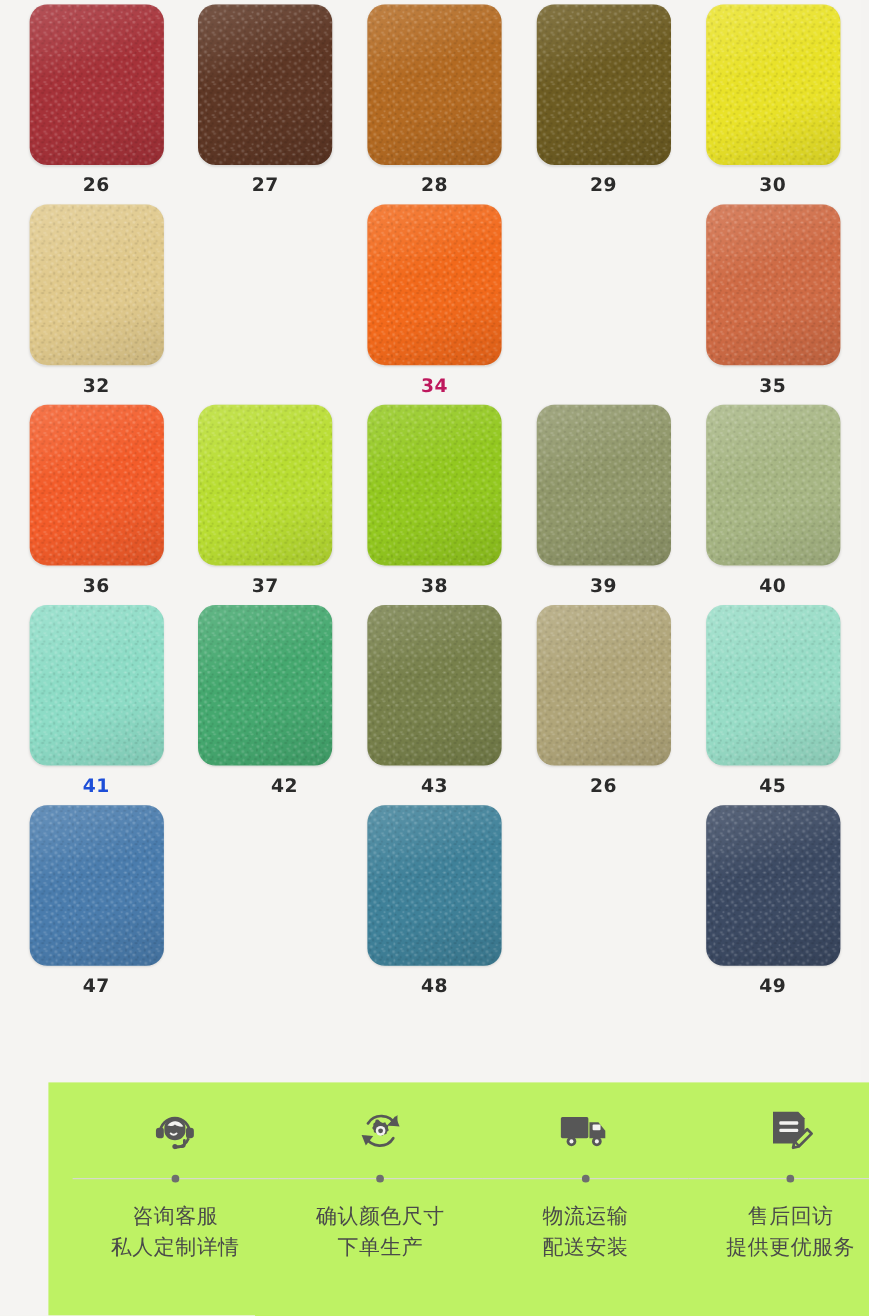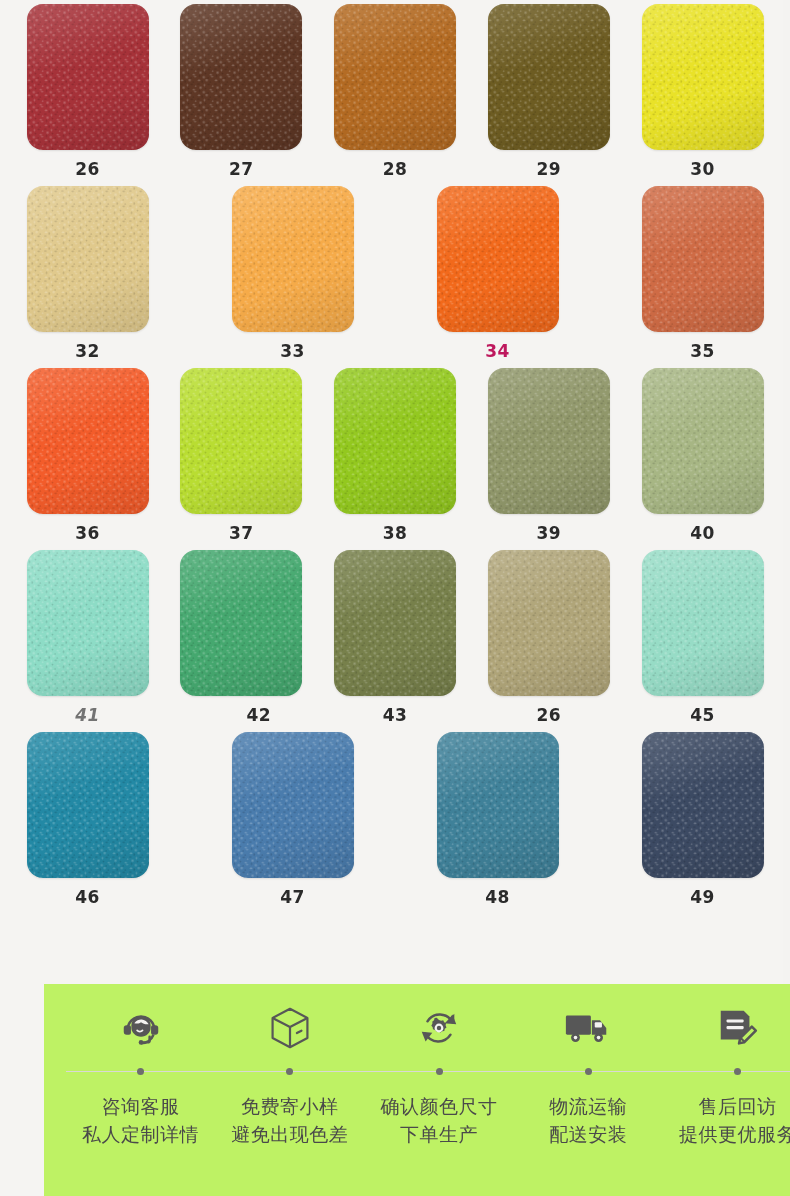--- a/index.html
+++ b/index.html
@@ -197,24 +197,20 @@
         <div class="swatch-label" style="color: rgb(43, 43, 43);">30</div>
       </div>
     </div>
 
     <div class="swatch-row">
       <div class="swatch-cell">
         <div class="swatch-chip" style="background-color: rgb(224, 201, 140);"></div>
         <div class="swatch-label" style="color: rgb(43, 43, 43);">32</div>
       </div>
       <div class="swatch-cell">
-        <div class="swatch-chip" style="background-color: rgb(246, 171, 73);"></div>
-        <div class="swatch-label" style="color: rgb(43, 43, 43);">33</div>
-      </div>
-      <div class="swatch-cell">
         <div class="swatch-chip" style="background-color: rgb(242, 105, 27);"></div>
         <div class="swatch-label" style="color: #be185d;">34</div>
       </div>
       <div class="swatch-cell">
         <div class="swatch-chip" style="background-color: rgb(207, 107, 69);"></div>
         <div class="swatch-label" style="color: rgb(43, 43, 43);">35</div>
       </div>
     </div>
 
     <div class="swatch-row">
@@ -236,45 +232,41 @@
       </div>
       <div class="swatch-cell">
         <div class="swatch-chip" style="background-color: rgb(167, 182, 132);"></div>
         <div class="swatch-label" style="color: rgb(43, 43, 43);">40</div>
       </div>
     </div>
 
     <div class="swatch-row">
       <div class="swatch-cell">
         <div class="swatch-chip" style="background-color: rgb(141, 220, 198);"></div>
-        <div class="swatch-label" style="color: #737373; font-style: italic;">41</div>
+        <div class="swatch-label" style="color: #1d4ed8;">41</div>
       </div>
       <div class="swatch-cell">
         <div class="swatch-chip" style="background-color: rgb(69, 168, 111);"></div>
         <div class="swatch-label" style="color: rgb(43, 43, 43); margin-left: 35px;">42</div>
       </div>
       <div class="swatch-cell">
         <div class="swatch-chip" style="background-color: rgb(119, 128, 75);"></div>
         <div class="swatch-label" style="color: rgb(43, 43, 43);">43</div>
       </div>
       <div class="swatch-cell">
         <div class="swatch-chip" style="background-color: rgb(176, 165, 121);"></div>
         <div class="swatch-label" style="color: rgb(43, 43, 43);">26</div>
       </div>
       <div class="swatch-cell">
         <div class="swatch-chip" style="background-color: rgb(151, 220, 198);"></div>
         <div class="swatch-label" style="color: rgb(43, 43, 43);">45</div>
       </div>
     </div>
 
     <div class="swatch-row">
-      <div class="swatch-cell">
-        <div class="swatch-chip" style="background-color: rgb(35, 137, 165);"></div>
-        <div class="swatch-label" style="color: rgb(43, 43, 43);">46</div>
-      </div>
       <div class="swatch-cell">
         <div class="swatch-chip" style="background-color: rgb(74, 124, 173);"></div>
         <div class="swatch-label" style="color: rgb(43, 43, 43);">47</div>
       </div>
       <div class="swatch-cell">
         <div class="swatch-chip" style="background-color: rgb(63, 129, 153);"></div>
         <div class="swatch-label" style="color: rgb(43, 43, 43);">48</div>
       </div>
       <div class="swatch-cell">
         <div class="swatch-chip" style="background-color: rgb(60, 74, 99);"></div>
@@ -304,38 +296,20 @@
         <div class="service-rule">
           <span class="line" style="background: rgb(217, 216, 214);"></span>
           <span class="dot" style="background: rgb(110, 110, 110);"></span>
         </div>
         <div class="service-text" style="color: rgb(74, 74, 74);">
           <div>咨询客服</div>
           <div>私人定制详情</div>
         </div>
       </div>
 
-      <div class="service-item">
-        <div class="service-icon" style="color: rgb(87, 87, 87);">
-          <svg width="44" height="46" viewBox="0 0 48 50" fill="none" stroke="currentColor" stroke-width="2.4" stroke-linejoin="round">
-            <path d="M24 4 43 14v22L24 46 5 36V14z"></path>
-            <path d="M5 14l19 10 19-10"></path>
-            <path d="M24 24v22"></path>
-            <path d="M31.5 30.5l5-2.6" stroke-linecap="round"></path>
-          </svg>
-        </div>
-        <div class="service-rule">
-          <span class="line" style="background: rgb(217, 216, 214);"></span>
-          <span class="dot" style="background: rgb(110, 110, 110);"></span>
-        </div>
-        <div class="service-text" style="color: rgb(74, 74, 74);">
-          <div>免费寄小样</div>
-          <div>避免出现色差</div>
-        </div>
-      </div>
 
       <div class="service-item">
         <div class="service-icon" style="color: rgb(87, 87, 87);">
           <svg width="46" height="46" viewBox="0 0 48 48" fill="none" stroke="currentColor" stroke-width="2.6" stroke-linecap="round">
             <path d="M12 17a15 15 0 0 1 26 1"></path>
             <path d="M36 31a15 15 0 0 1-26-1"></path>
             <path d="M40 9v10h-10" stroke-width="0" fill="currentColor"></path>
             <path d="M38 10l4 10-11-1z" fill="currentColor" stroke="none"></path>
             <path d="M10 38l-4-10 11 1z" fill="currentColor" stroke="none"></path>
             <g fill="currentColor" stroke="none">

